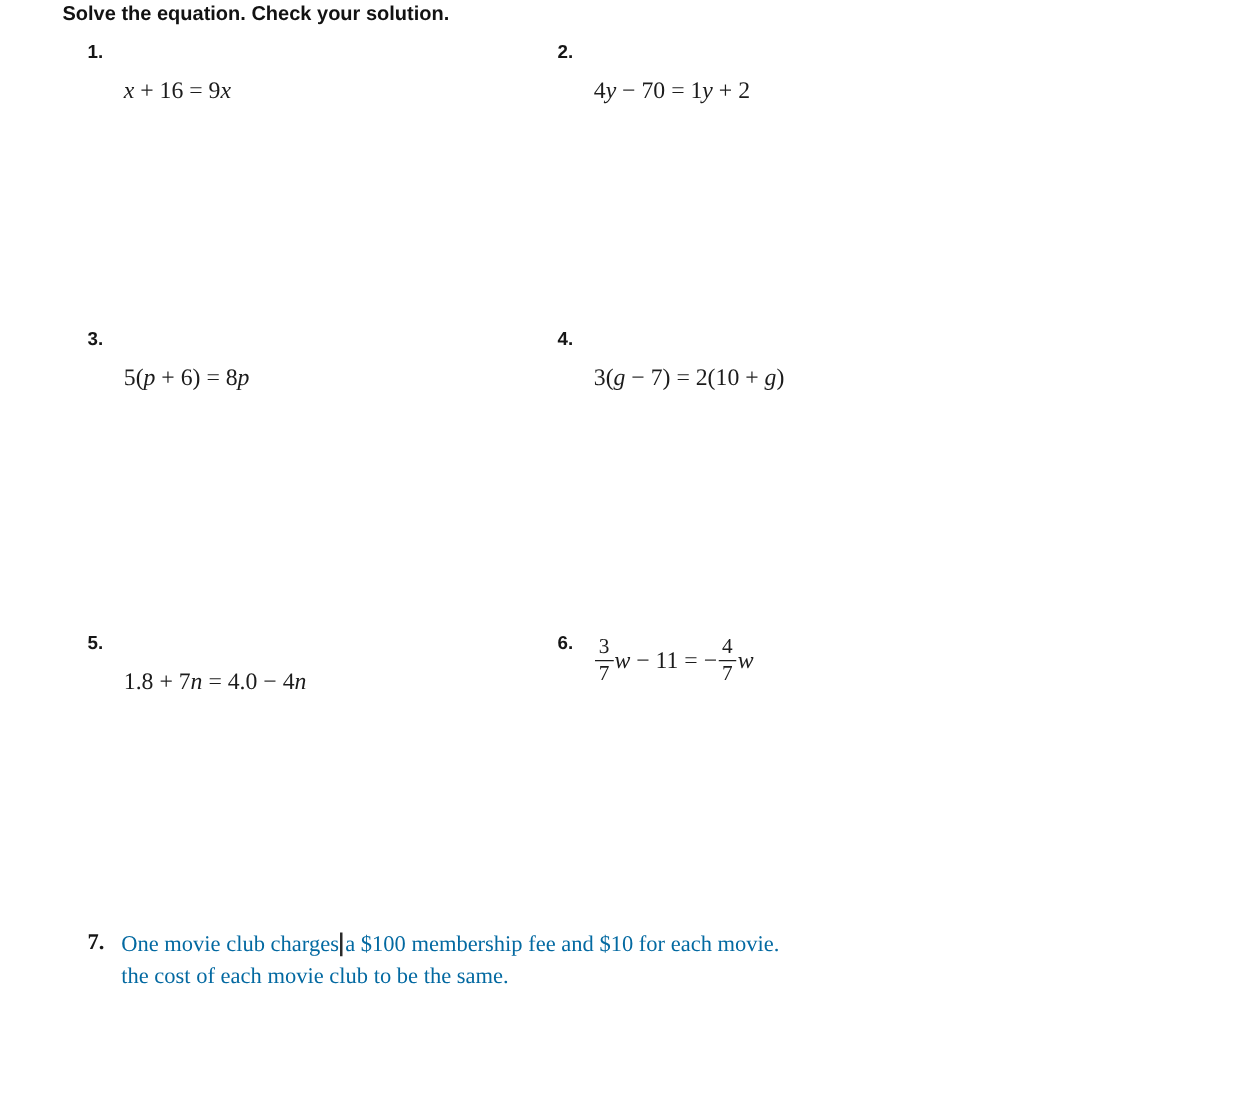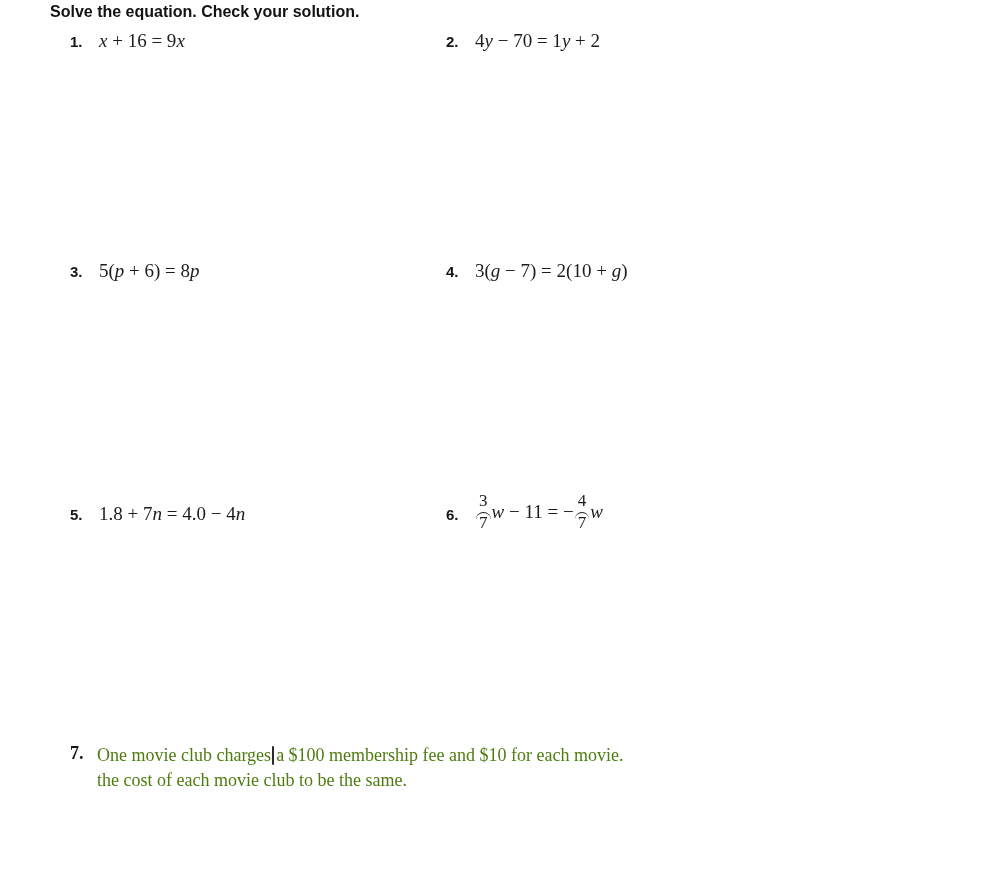--- a/index.html
+++ b/index.html
@@ -1,15 +1,15 @@
 <!DOCTYPE html>
 <html><head>
 <meta charset="utf-8">
 <style>
-  * { margin:0; padding:0; box-sizing:border-box;border-radius:16px; }
+  * { margin:0; padding:0; box-sizing:border-box; }
   html,body { background:#ffffff; }
   .page {
     position:relative;
     width:1000px;
     height:895px;
     background:#ffffff;
     font-family:"Liberation Serif", serif;
     color:#1e1e1e;
     overflow:hidden;
   }
@@ -41,20 +41,21 @@
     font-weight:700;
     font-size:18px;
     color:#161616;
     width:27px;
     flex:none;
   }
   .eq {
     font-size:19px;
     white-space:pre;
     color:#1c1c1c;
+    margin-top:32px;
   }
   .eq .var { font-style:italic; }
   .frac {
     display:inline-block;
     vertical-align:middle;
     text-align:center;
     font-size:17px;
     line-height:1.2;
     margin:0 1px 4px 1px;
   }
@@ -64,21 +65,21 @@
   .p2 { top:30px;  left:446px; }
   .p3 { top:260px; left:70px; }
   .p4 { top:260px; left:446px; }
   .p5 { top:503px; left:70px; }
   .p6 { top:486px; left:446px; align-items:center; height:56px; }
   .p6 .num { padding-top:0; }
   .p7 { top:743px; left:70px; }
   .wp-text {
     font-size:18px;
     line-height:25px;
-    color:#4d7c0f;
+    color:#0369a1;
     max-width:630px;
   }
   .wp-line { white-space:pre; }
   .caret {
     display:inline-block;
     width:2px;
     height:19px;
     background:#2a2a2a;
     vertical-align:text-bottom;
     margin:0 2px 0 1px;

